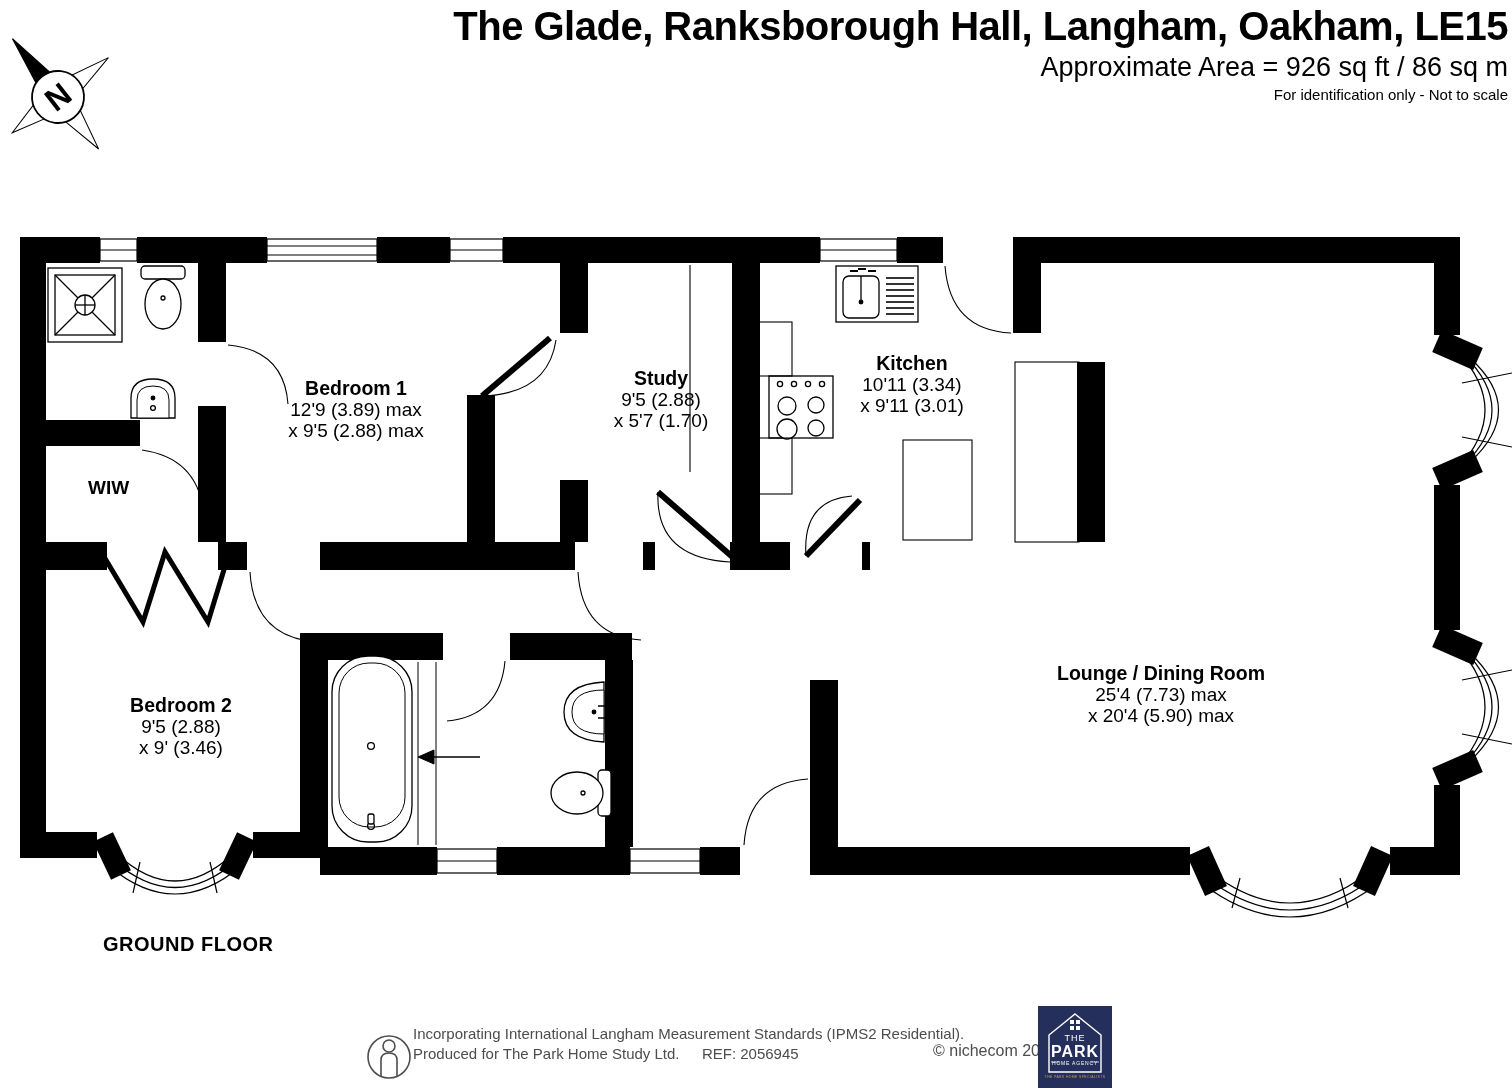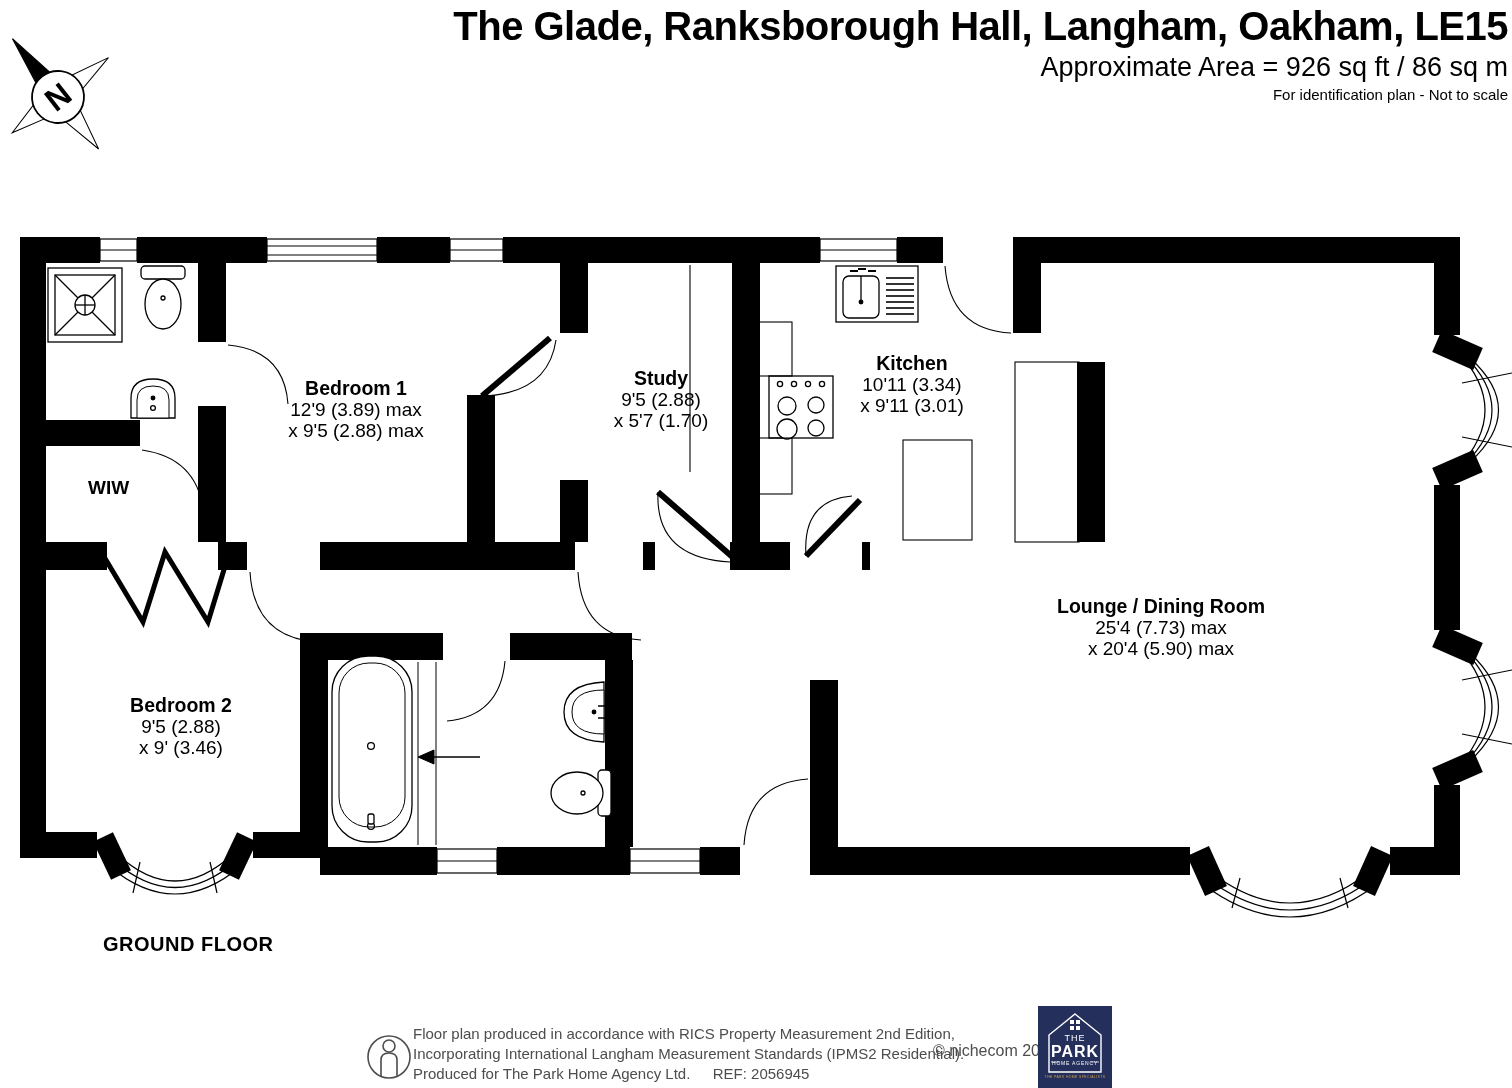--- a/index.html
+++ b/index.html
@@ -254,62 +254,61 @@
 
   <g stroke="#000" stroke-width="1.3" fill="#fff">
     <rect x="598" y="770" width="13" height="46" rx="4"></rect>
     <ellipse cx="577" cy="793" rx="26" ry="21"></ellipse>
     <circle cx="583" cy="793" r="2"></circle>
   </g>
 </svg>
 
 <div class="abs title">The Glade, Ranksborough Hall, Langham, Oakham, LE15</div>
 <div class="abs area">Approximate Area = 926 sq ft / 86 sq m</div>
-<div class="abs disclaimer">For identification plan - Not to scale</div>
+<div class="abs disclaimer">For identification only - Not to scale</div>
 
 <div class="abs room" style="left:356px;top:378px">
   <span class="rn">Bedroom 1</span>
   <span>12'9 (3.89) max</span>
   <span>x 9'5 (2.88) max</span>
 </div>
 <div class="abs room" style="left:661px;top:368px">
   <span class="rn">Study</span>
   <span>9'5 (2.88)</span>
   <span>x 5'7 (1.70)</span>
 </div>
 <div class="abs room" style="left:912px;top:353px">
   <span class="rn">Kitchen</span>
   <span>10'11 (3.34)</span>
   <span>x 9'11 (3.01)</span>
 </div>
-<div class="abs room" style="left:1161px;top:596px">
+<div class="abs room" style="left:1161px;top:663px">
   <span class="rn">Lounge / Dining Room</span>
   <span>25'4 (7.73) max</span>
   <span>x 20'4 (5.90) max</span>
 </div>
 <div class="abs room" style="left:181px;top:695px">
   <span class="rn">Bedroom 2</span>
   <span>9'5 (2.88)</span>
   <span>x 9' (3.46)</span>
 </div>
 <div class="abs wiw" style="left:88px;top:477px">WIW</div>
 
 <div class="abs floorlbl" style="left:103px;top:933px">GROUND FLOOR</div>
 
 <svg class="abs" style="top:1032px;left:366px" width="48" height="50" viewBox="0 0 48 50">
   <circle cx="23" cy="25" r="21" fill="none" stroke="#4d4d4d" stroke-width="1.6"></circle>
   <circle cx="23" cy="14" r="6" fill="none" stroke="#4d4d4d" stroke-width="1.6"></circle>
   <path d="M 15,44 L 15,28 Q 15,21 23,21 Q 31,21 31,28 L 31,44" fill="none" stroke="#4d4d4d" stroke-width="1.6"></path>
 </svg>
 
 <div class="abs footer-text">
-  <div>Floor plan produced in accordance with RICS Property Measurement 2nd Edition,</div>
   <div>Incorporating International Langham Measurement Standards (IPMS2 Residential).</div>
   <div>
-    <span>Produced for The Park Home Agency Ltd.</span>
+    <span>Produced for The Park Home Study Ltd.</span>
     <span style="display:inline-block;width:14px"></span>
     <span>REF: 2056945</span>
   </div>
 </div>
 
 <div class="abs copyright">© nichecom 2025.</div>
 
 <div class="abs logo" style="background:#252f5c">
   <svg width="74" height="80" viewBox="0 0 74 80">
     <path d="M 37,8 L 63,29 L 63,66 L 11,66 L 11,29 Z" fill="none" stroke="#ffffff" stroke-width="1.4"></path>

